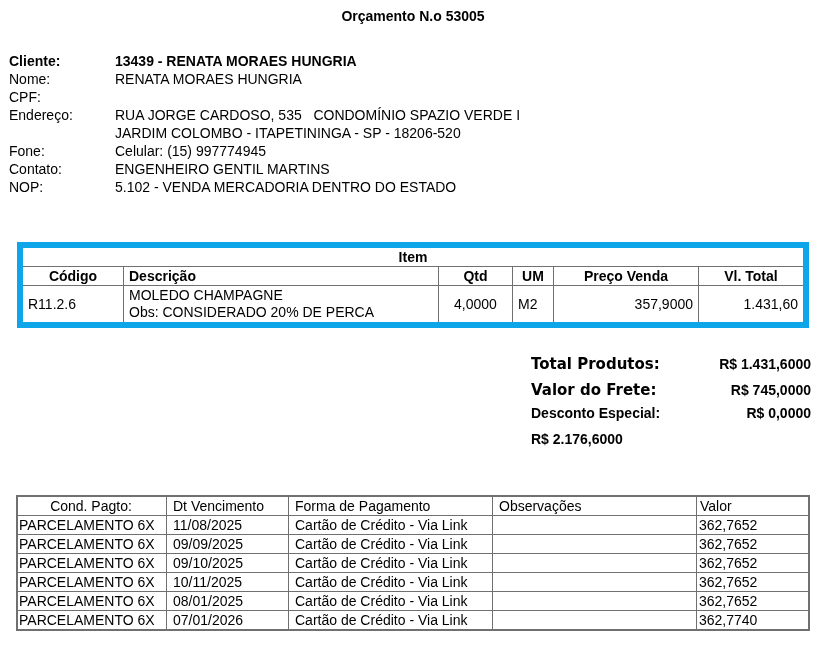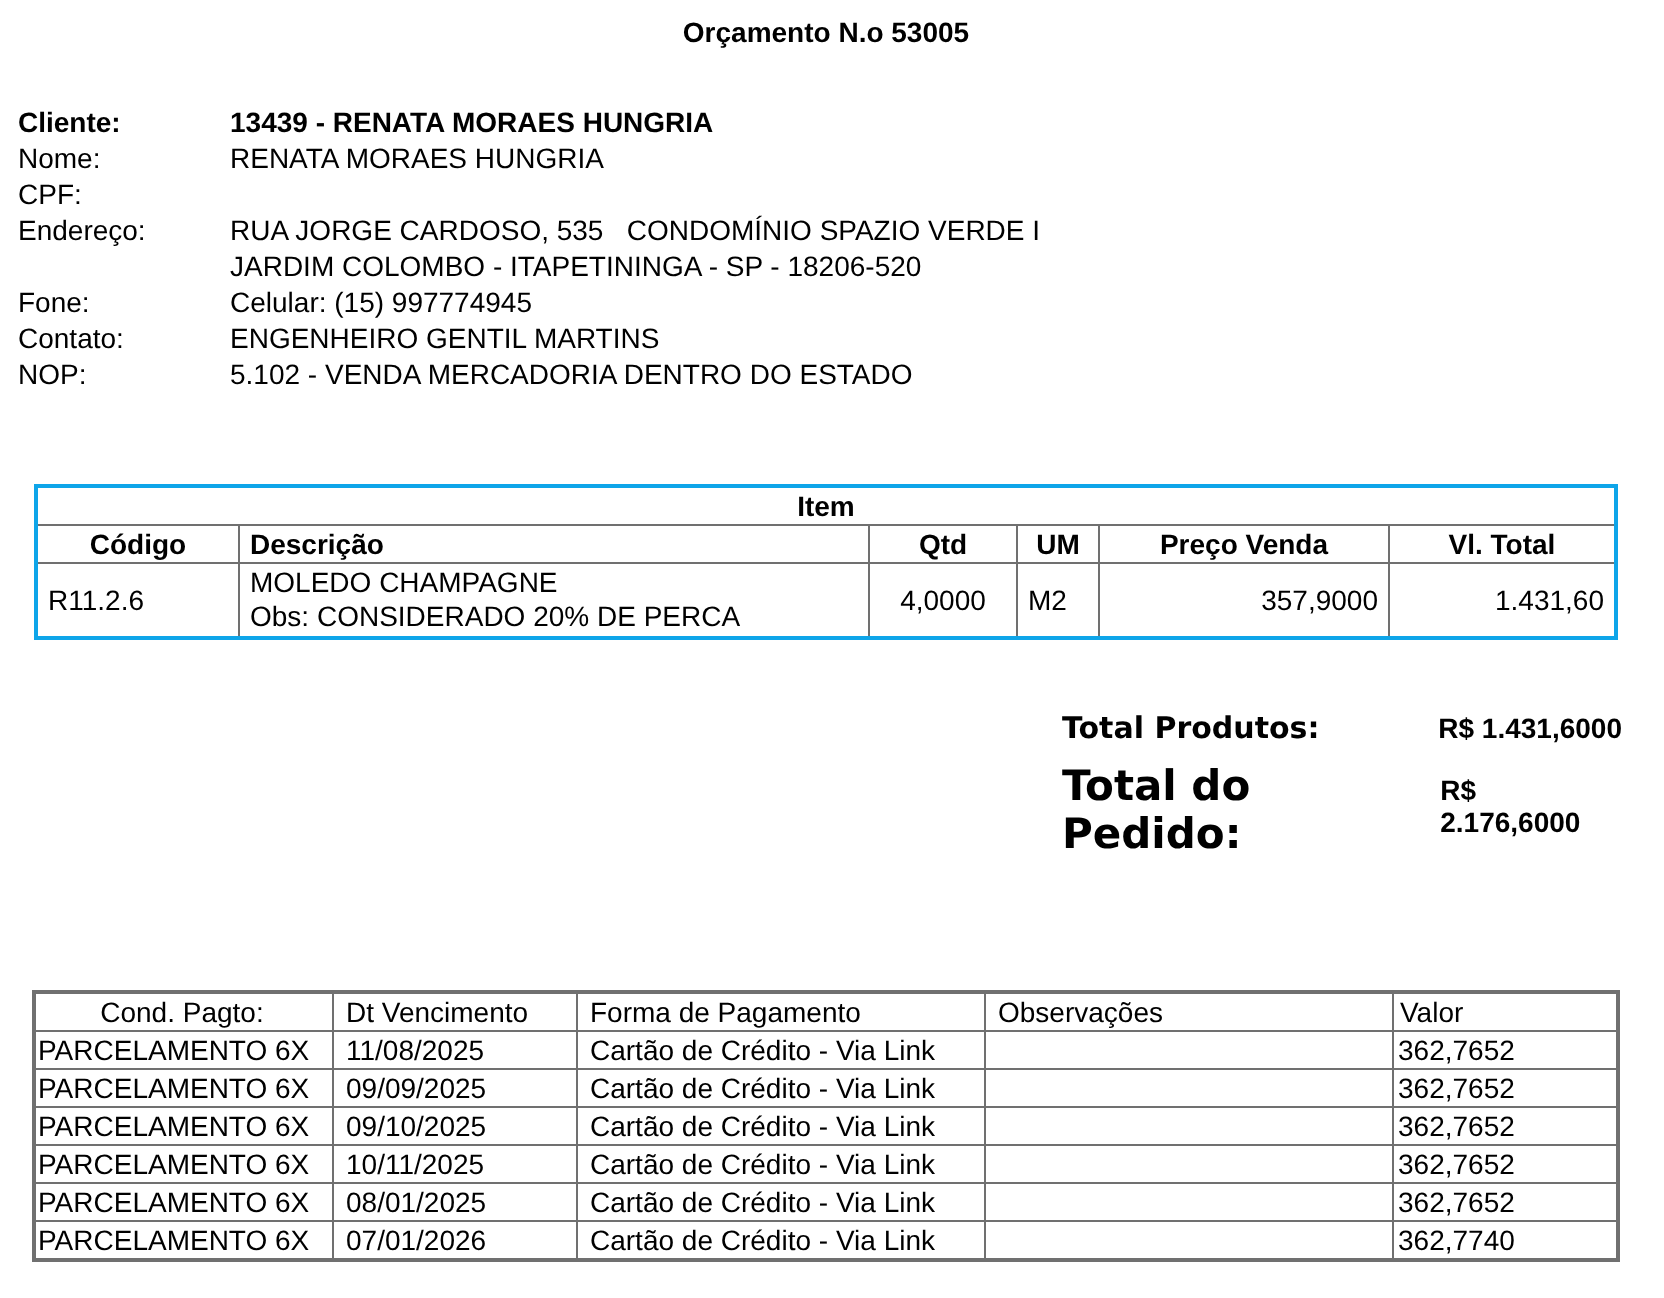--- a/index.html
+++ b/index.html
@@ -17,21 +17,21 @@
   .client-row { display: flex; }
   .client-label { width: 106px; }
   .client-value { white-space: pre; }
   .bold { font-weight: bold; }
 
   table { border-collapse: collapse; }
   td, th { border: 1px solid #707070; }
 
   .items-table {
     position: absolute; left: 17px; top: 242px; width: 792px; font-size: 14px;
-    border: 2px solid #0ea5e9;
+    border: 6px solid #0ea5e9;
   }
   .items-table th { font-weight: bold; height: 18px; padding: 0 3px; }
   .items-table td { padding: 1px 5px; height: 34px; line-height: 17px; }
   .items-table .left { text-align: left; }
   .items-table .right { text-align: right; }
   .items-table .center { text-align: center; }
 
   .totals {
     position: absolute; left: 531px; top: 355px; width: 280px;
   }
@@ -123,22 +123,29 @@
     <td class="right">1.431,60</td>
   </tr>
 </tbody>
   </table>
 
 <div class="totals">
   <div class="tot-row tot-1">
     <span class="lbl">Total Produtos:</span>
     <span class="val">R$ 1.431,6000</span>
   </div>
+  <div class="tot-row tot-2">
+    <span class="lbl">Valor do Frete:</span>
+    <span class="val">R$ 745,0000</span>
+  </div>
+  <div class="tot-row tot-3">
+    <span class="lbl">Desconto Especial:</span>
+    <span class="val">R$ 0,0000</span>
+  </div>
   <div class="tot-row tot-4">
-    <span class="lbl">Total do Pedido:</span>
     <span class="val">R$ 2.176,6000</span>
   </div>
 </div>
 
 <table class="pay-table">
   <tbody>
       <tr>
     <th class="c-cond">Cond. Pagto:</th>
     <th class="c-dt">Dt Vencimento</th>
     <th class="c-forma">Forma de Pagamento</th>

